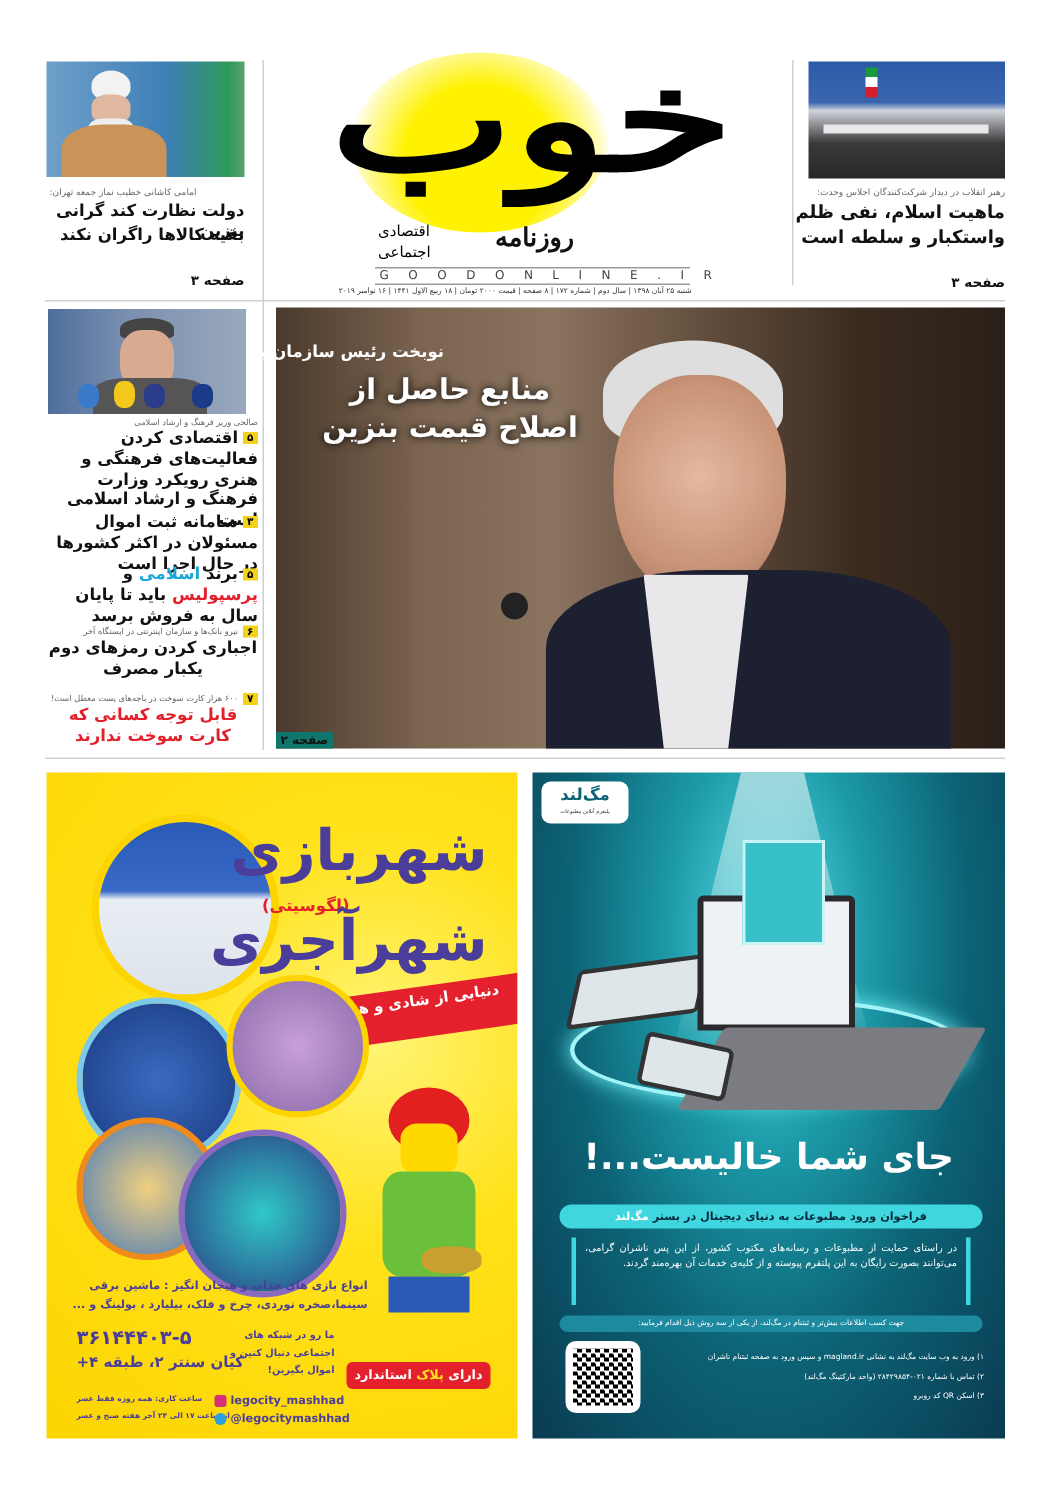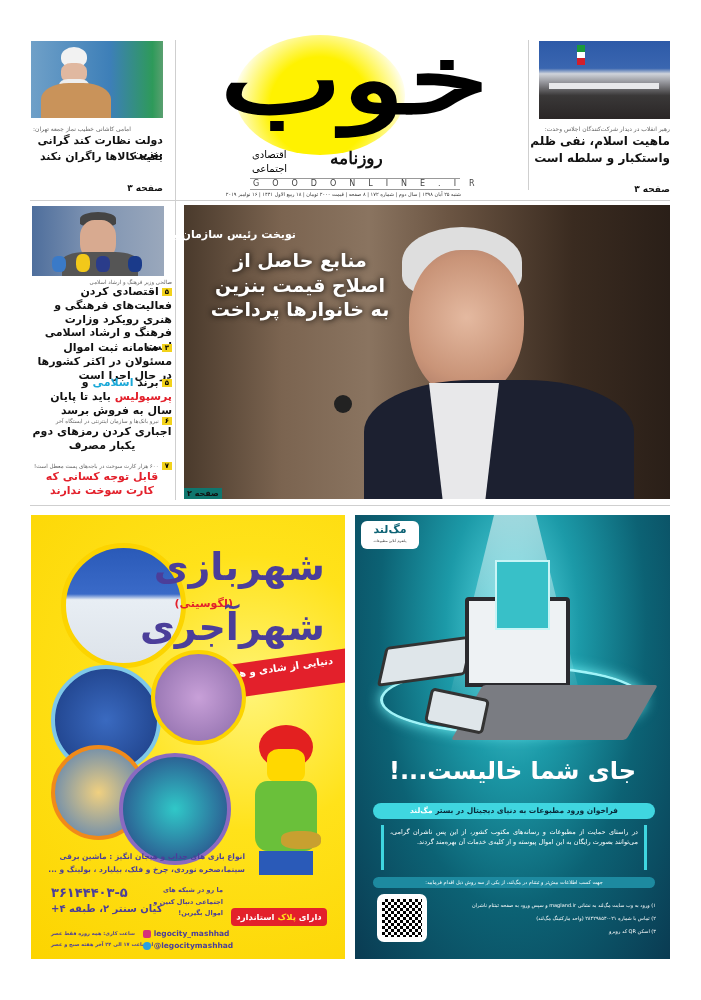--- a/index.html
+++ b/index.html
@@ -97,21 +97,20 @@
     <div class="hair" style="left:218px;top:22px;width:120px;height:70px"></div>
     <div class="face" style="left:225px;top:45px;width:115px;height:150px"></div>
     <div class="suit" style="left:180px;top:175px;width:270px;height:130px"></div>
     <div class="shirt" style="left:245px;top:178px;width:70px;height:120px;clip-path:polygon(0 0,100% 0,80% 100%,20% 100%)"></div>
     <div class="abs" style="left:150px;top:190px;width:18px;height:18px;border-radius:50%;background:#222"></div>
   </div>
   <div class="main-kicker" style="right:405px;top:228px">نوبخت رئیس سازمان برنامه و بودجه:</div>
   <div class="main-hl" style="left:195px;top:248px;width:210px">
     <div>منابع حاصل از</div>
     <div>اصلاح قیمت بنزین</div>
-    <div>به خانوارها پرداخت</div>
   </div>
   <div class="page-tag" style="left:184px;top:488px">صفحه ۲</div>
 </section>
 
 <section>
   <div class="photo" style="left:32px;top:206px;width:132px;height:70px;background:linear-gradient(90deg,#4e6e9c 0%,#7a90b0 40%,#9aa8bc 100%)">
     <div class="abs" style="left:48px;top:6px;width:36px;height:14px;background:#444;border-radius:50% 50% 20% 20%"></div>
     <div class="abs" style="left:48px;top:14px;width:36px;height:40px;background:#d8aa90;border-radius:40%"></div>
     <div class="abs" style="left:30px;top:46px;width:76px;height:30px;background:#555;border-radius:30% 30% 0 0"></div>
     <div class="abs" style="left:20px;top:50px;width:14px;height:16px;background:#3a7ac8;border-radius:40%"></div>
@@ -195,21 +194,21 @@
   <div class="abs" style="left:110px;top:82px;width:105px;height:90px;background:#eef2f4;border:4px solid #2a2a2e;border-radius:4px 4px 0 0"></div>
   <div class="abs" style="left:112px;top:170px;width:175px;height:55px;background:#7a7c82;transform:skewX(-30deg);border-radius:3px"></div>
   <div class="abs" style="left:72px;top:178px;width:60px;height:36px;background:#dfe6ea;border:3px solid #333;border-radius:5px;transform:rotate(12deg)"></div>
   <div class="abs" style="left:140px;top:45px;width:55px;height:70px;background:#38c0c8;border:2px solid #c8f4f6"></div>
 
   <div class="abs" style="left:0;width:315px;top:242px;font-size:24px;font-weight:bold;color:#fff;text-align:center">جای شما خالیست...!</div>
   <div class="abs" style="left:18px;top:288px;width:282px;height:16px;border-radius:9px;background:#3fd6e0;font-size:7.5px;font-weight:bold;color:#082a3a;text-align:center;line-height:16px">
     <span>فراخوان ورود مطبوعات به دنیای دیجیتال در بستر </span><span style="color:#fff">مگ‌لند</span>
   </div>
   <div class="abs" style="left:26px;top:310px;width:266px;height:45px;border-left:3px solid #3fd6e0;border-right:3px solid #3fd6e0;padding:2px 6px">
-    <div style="font-size:6.5px;color:#fff;line-height:1.6;text-align:justify">در راستای حمایت از مطبوعات و رسانه‌های مکتوب کشور، از این پس ناشران گرامی، می‌توانند بصورت رایگان به این اموال پیوسته و از کلیه‌ی خدمات آن بهره‌مند گردند.</div>
+    <div style="font-size:6.5px;color:#fff;line-height:1.6;text-align:justify">در راستای حمایت از مطبوعات و رسانه‌های مکتوب کشور، از این پس ناشران گرامی، می‌توانند بصورت رایگان به این پلتفرم پیوسته و از کلیه‌ی خدمات آن بهره‌مند گردند.</div>
   </div>
   <div class="abs" style="left:18px;top:362px;width:282px;height:11px;border-radius:6px;background:#1d8aa0;font-size:5px;color:#fff;text-align:center;line-height:11px">جهت کسب اطلاعات بیش‌تر و ثبتنام در مگ‌لند، از یکی از سه روش ذیل اقدام فرمایید:</div>
   <div class="abs" style="left:22px;top:379px;width:50px;height:48px;background:#fff;border-radius:7px;padding:5px">
     <div style="width:100%;height:100%;background:repeating-conic-gradient(#000 0 25%,#fff 0 50%) 0 0/6px 6px"></div>
   </div>
   <div class="abs" style="right:14px;top:387px;font-size:5px;color:#fff;white-space:nowrap">۱) ورود به وب سایت مگ‌لند به نشانی magland.ir و سپس ورود به صفحه ثبتنام ناشران</div>
   <div class="abs" style="right:14px;top:400px;font-size:5px;color:#fff;white-space:nowrap">۲) تماس با شماره ۰۲۱-۲۸۴۲۹۸۵۴ (واحد مارکتینگ مگ‌لند)</div>
   <div class="abs" style="right:14px;top:413px;font-size:5px;color:#fff;white-space:nowrap">۳) اسکن QR کد روبرو</div>
 </section>
 

